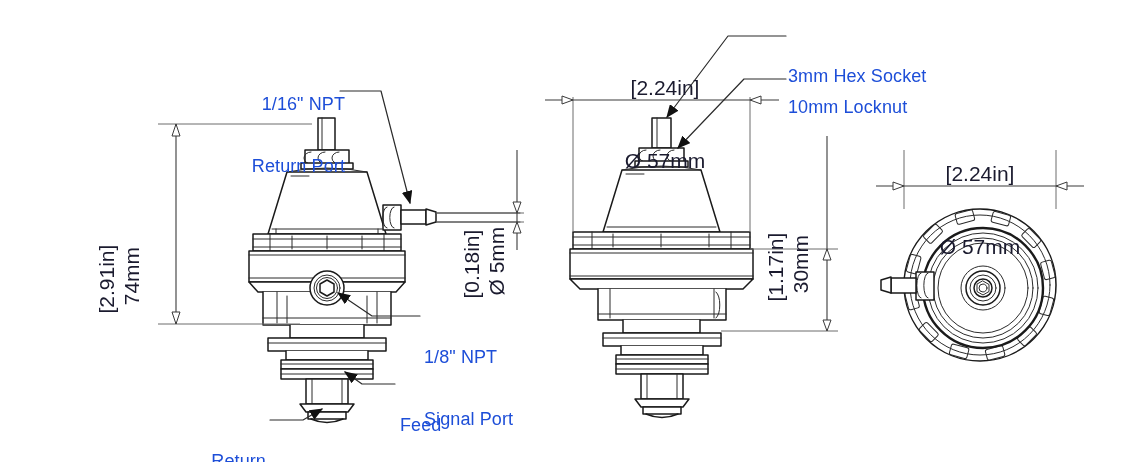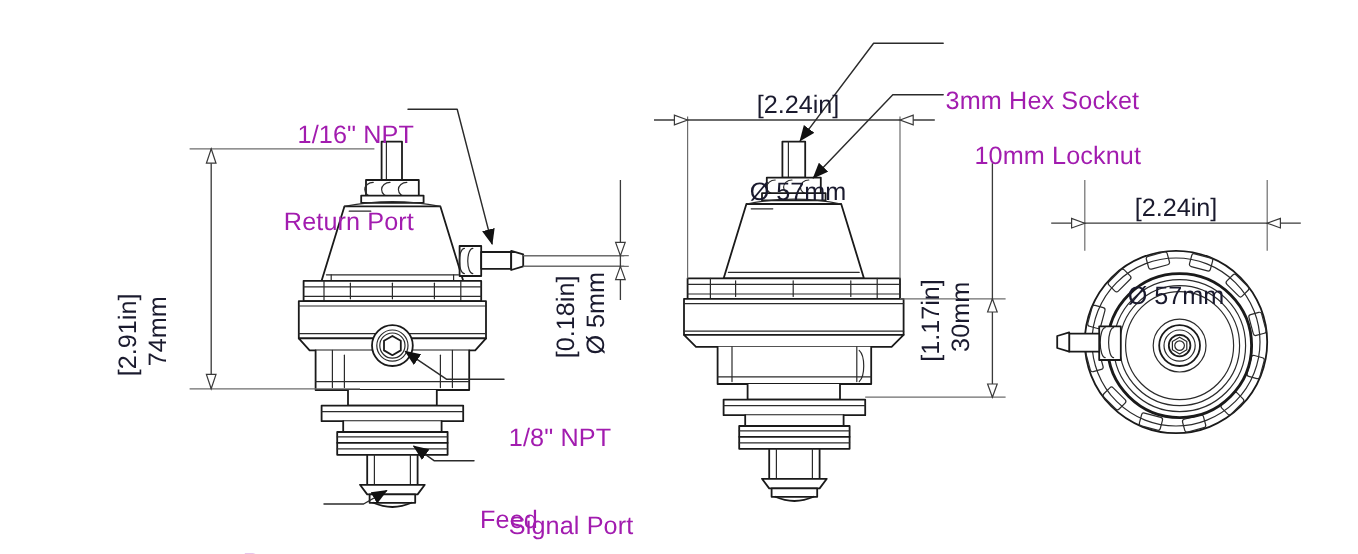--- a/index.html
+++ b/index.html
@@ -32,22 +32,22 @@
   .ext   { fill: none; stroke: #6d6d6d; stroke-width: 1.0; }
   .dim   { fill: none; stroke: #3a3a3a; stroke-width: 1.1; }
   .lead  { fill: none; stroke: #2b2b2b; stroke-width: 1.2; stroke-linecap: round; stroke-linejoin: round; }
   .fillw { fill: #ffffff; }
   .arrowhead { fill: #111111; stroke: none; }
   .arrowopen { fill: #ffffff; stroke: #3a3a3a; stroke-width: 1.0; }
 
   .lbl {
     position: absolute;
     font-family: "Liberation Sans", sans-serif;
-    font-size: 21px;
-    color: #a21caf;
+    font-size: 18px;
+    color: #1d4ed8;
     white-space: pre;
     line-height: 1.16;
     letter-spacing: 0.1px;
   }
   .lbl.r {  text-align: right; }
   .dimtxt {
     position: absolute;
     font-family: "Liberation Sans", sans-serif;
     font-size: 21px;
     color: #1a1a2e;
@@ -345,21 +345,21 @@
 
   <div class="lbl r" style="left:195px; top:52px; width:150px;">
     <div>1/16" NPT</div>
     <div>Return Port</div>
   </div>
 
   <div class="lbl" style="left:788px; top:24px;">
     <div>3mm Hex Socket</div>
   </div>
 
-  <div class="lbl" style="left:788px; top:70px;margin-left:24px;">
+  <div class="lbl" style="left:788px; top:55px;">
     <div>10mm Locknut</div>
   </div>
 
   <div class="lbl" style="left:424px; top:305px;">
     <div>1/8" NPT</div>
     <div>Signal Port</div>
   </div>
 
   <div class="lbl" style="left:400px; top:373px;">
     <div>Feed</div>

